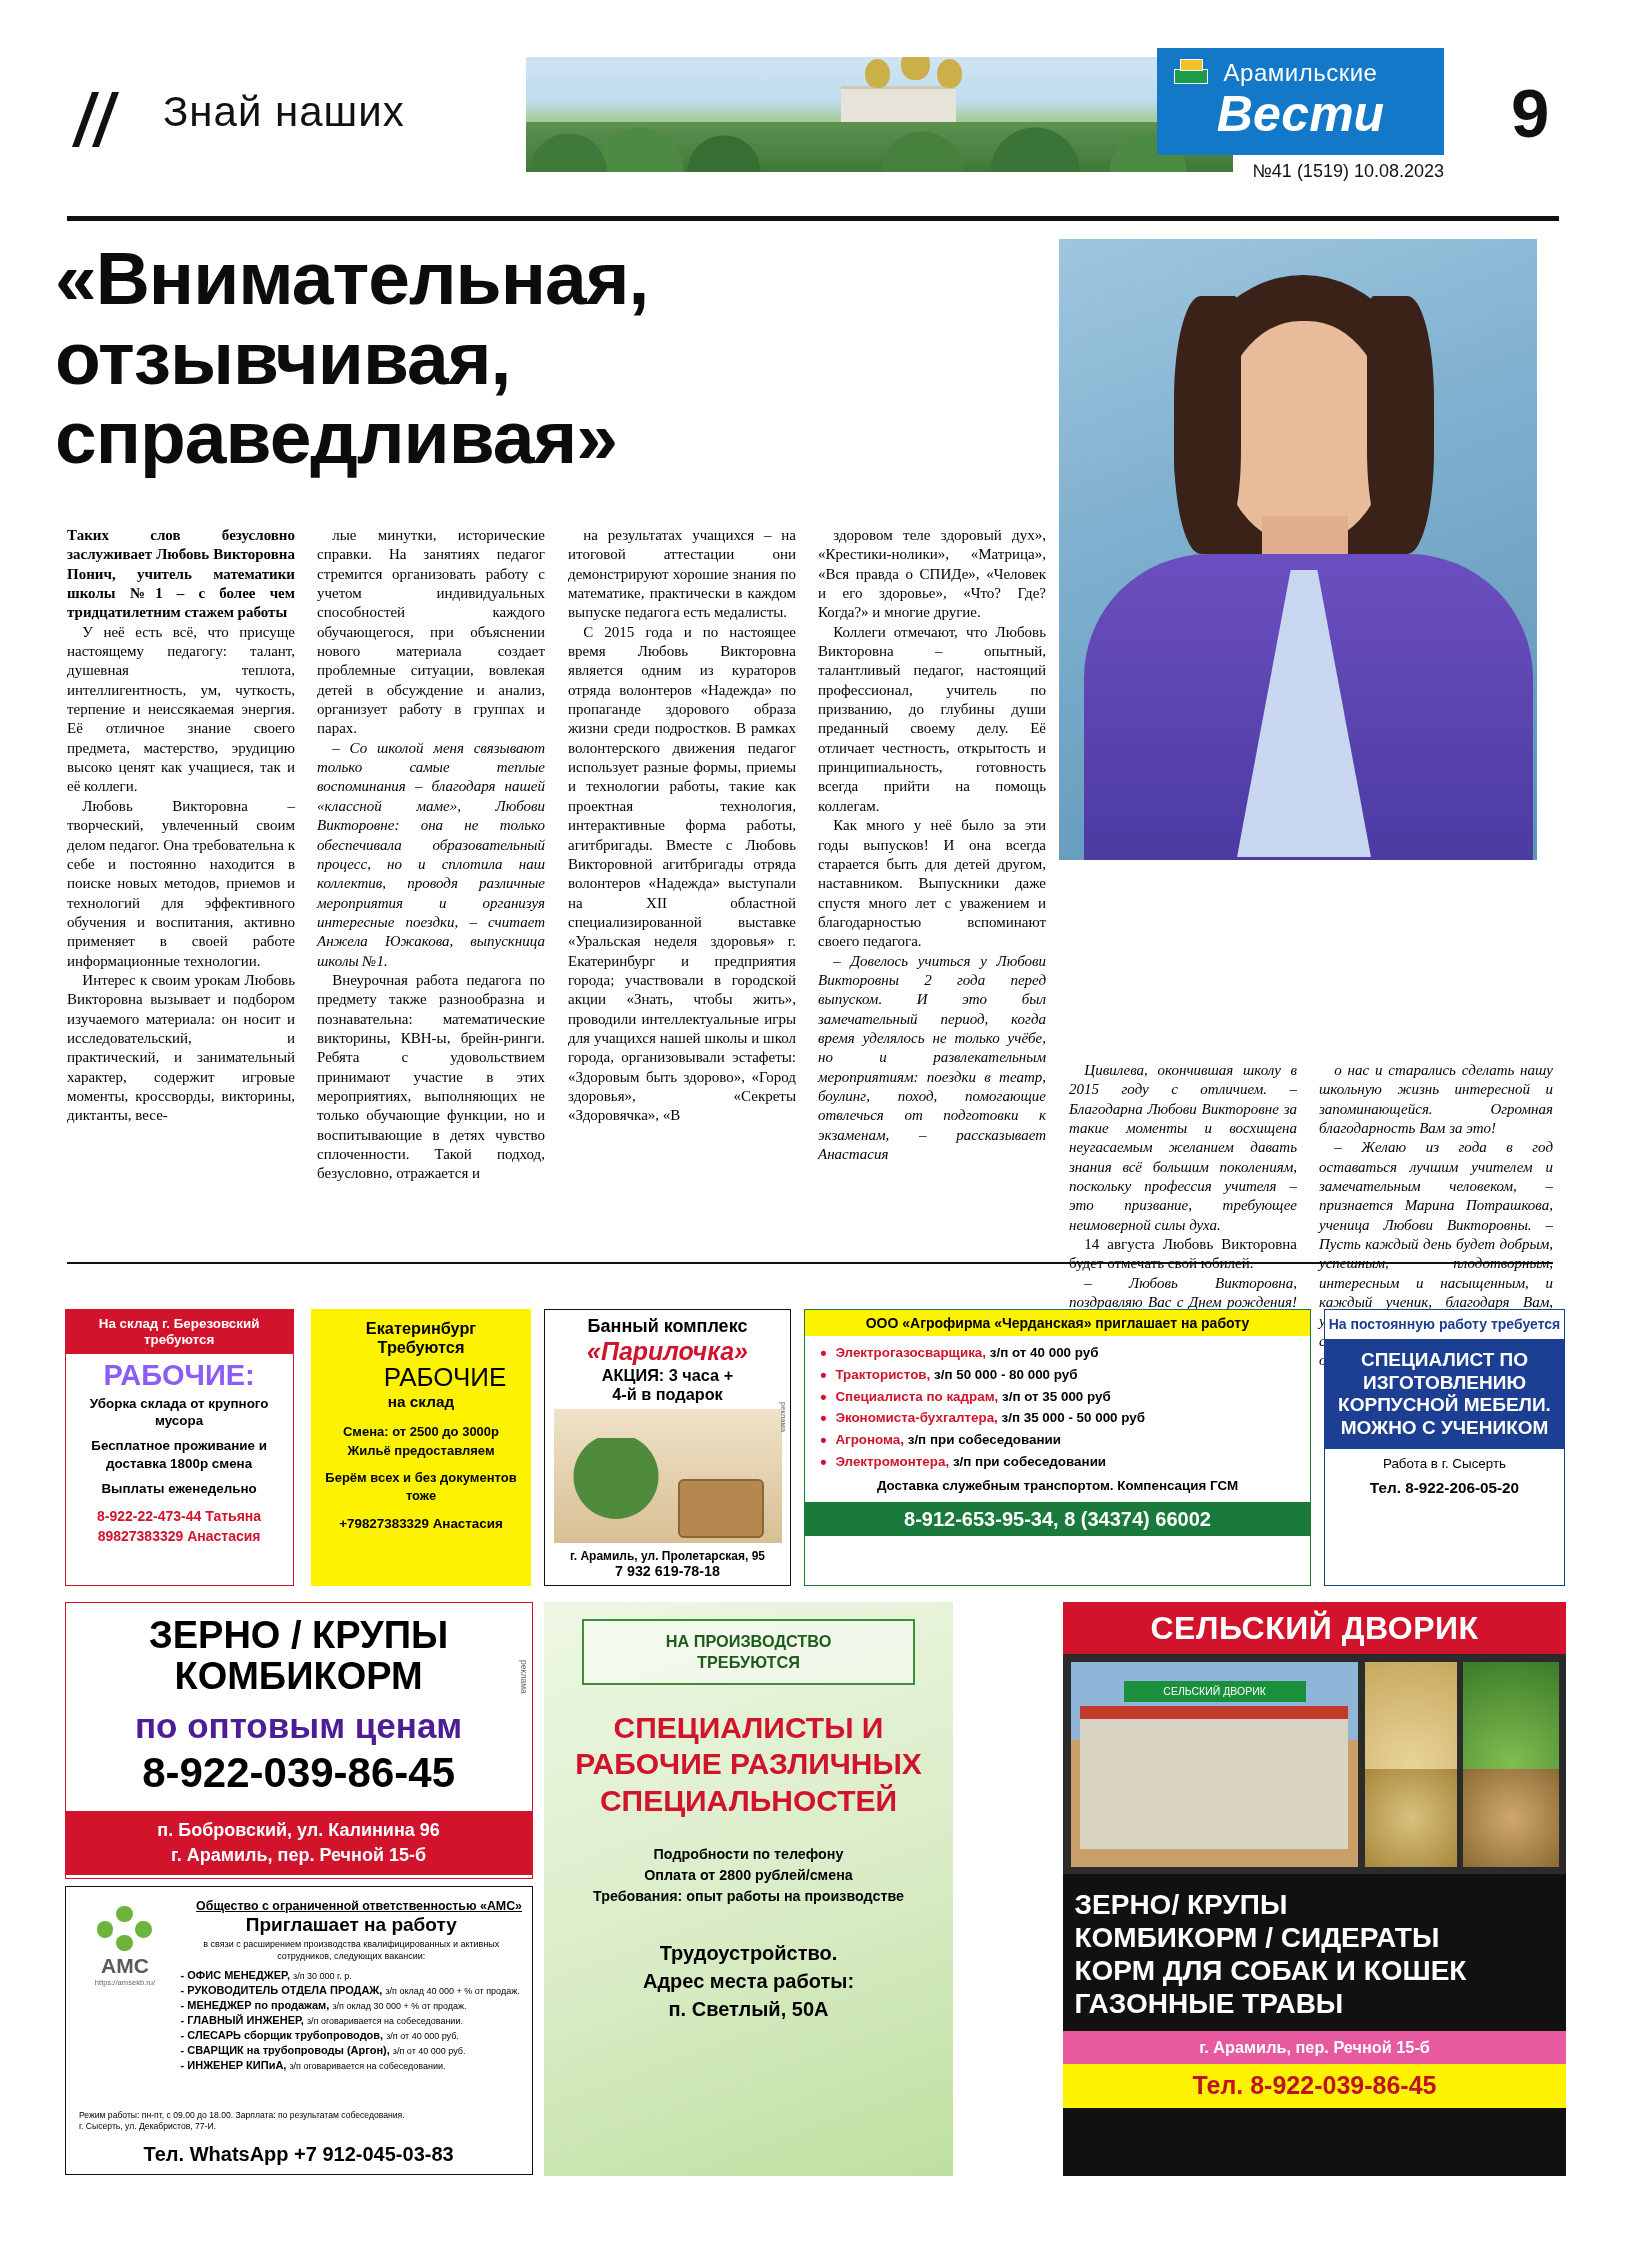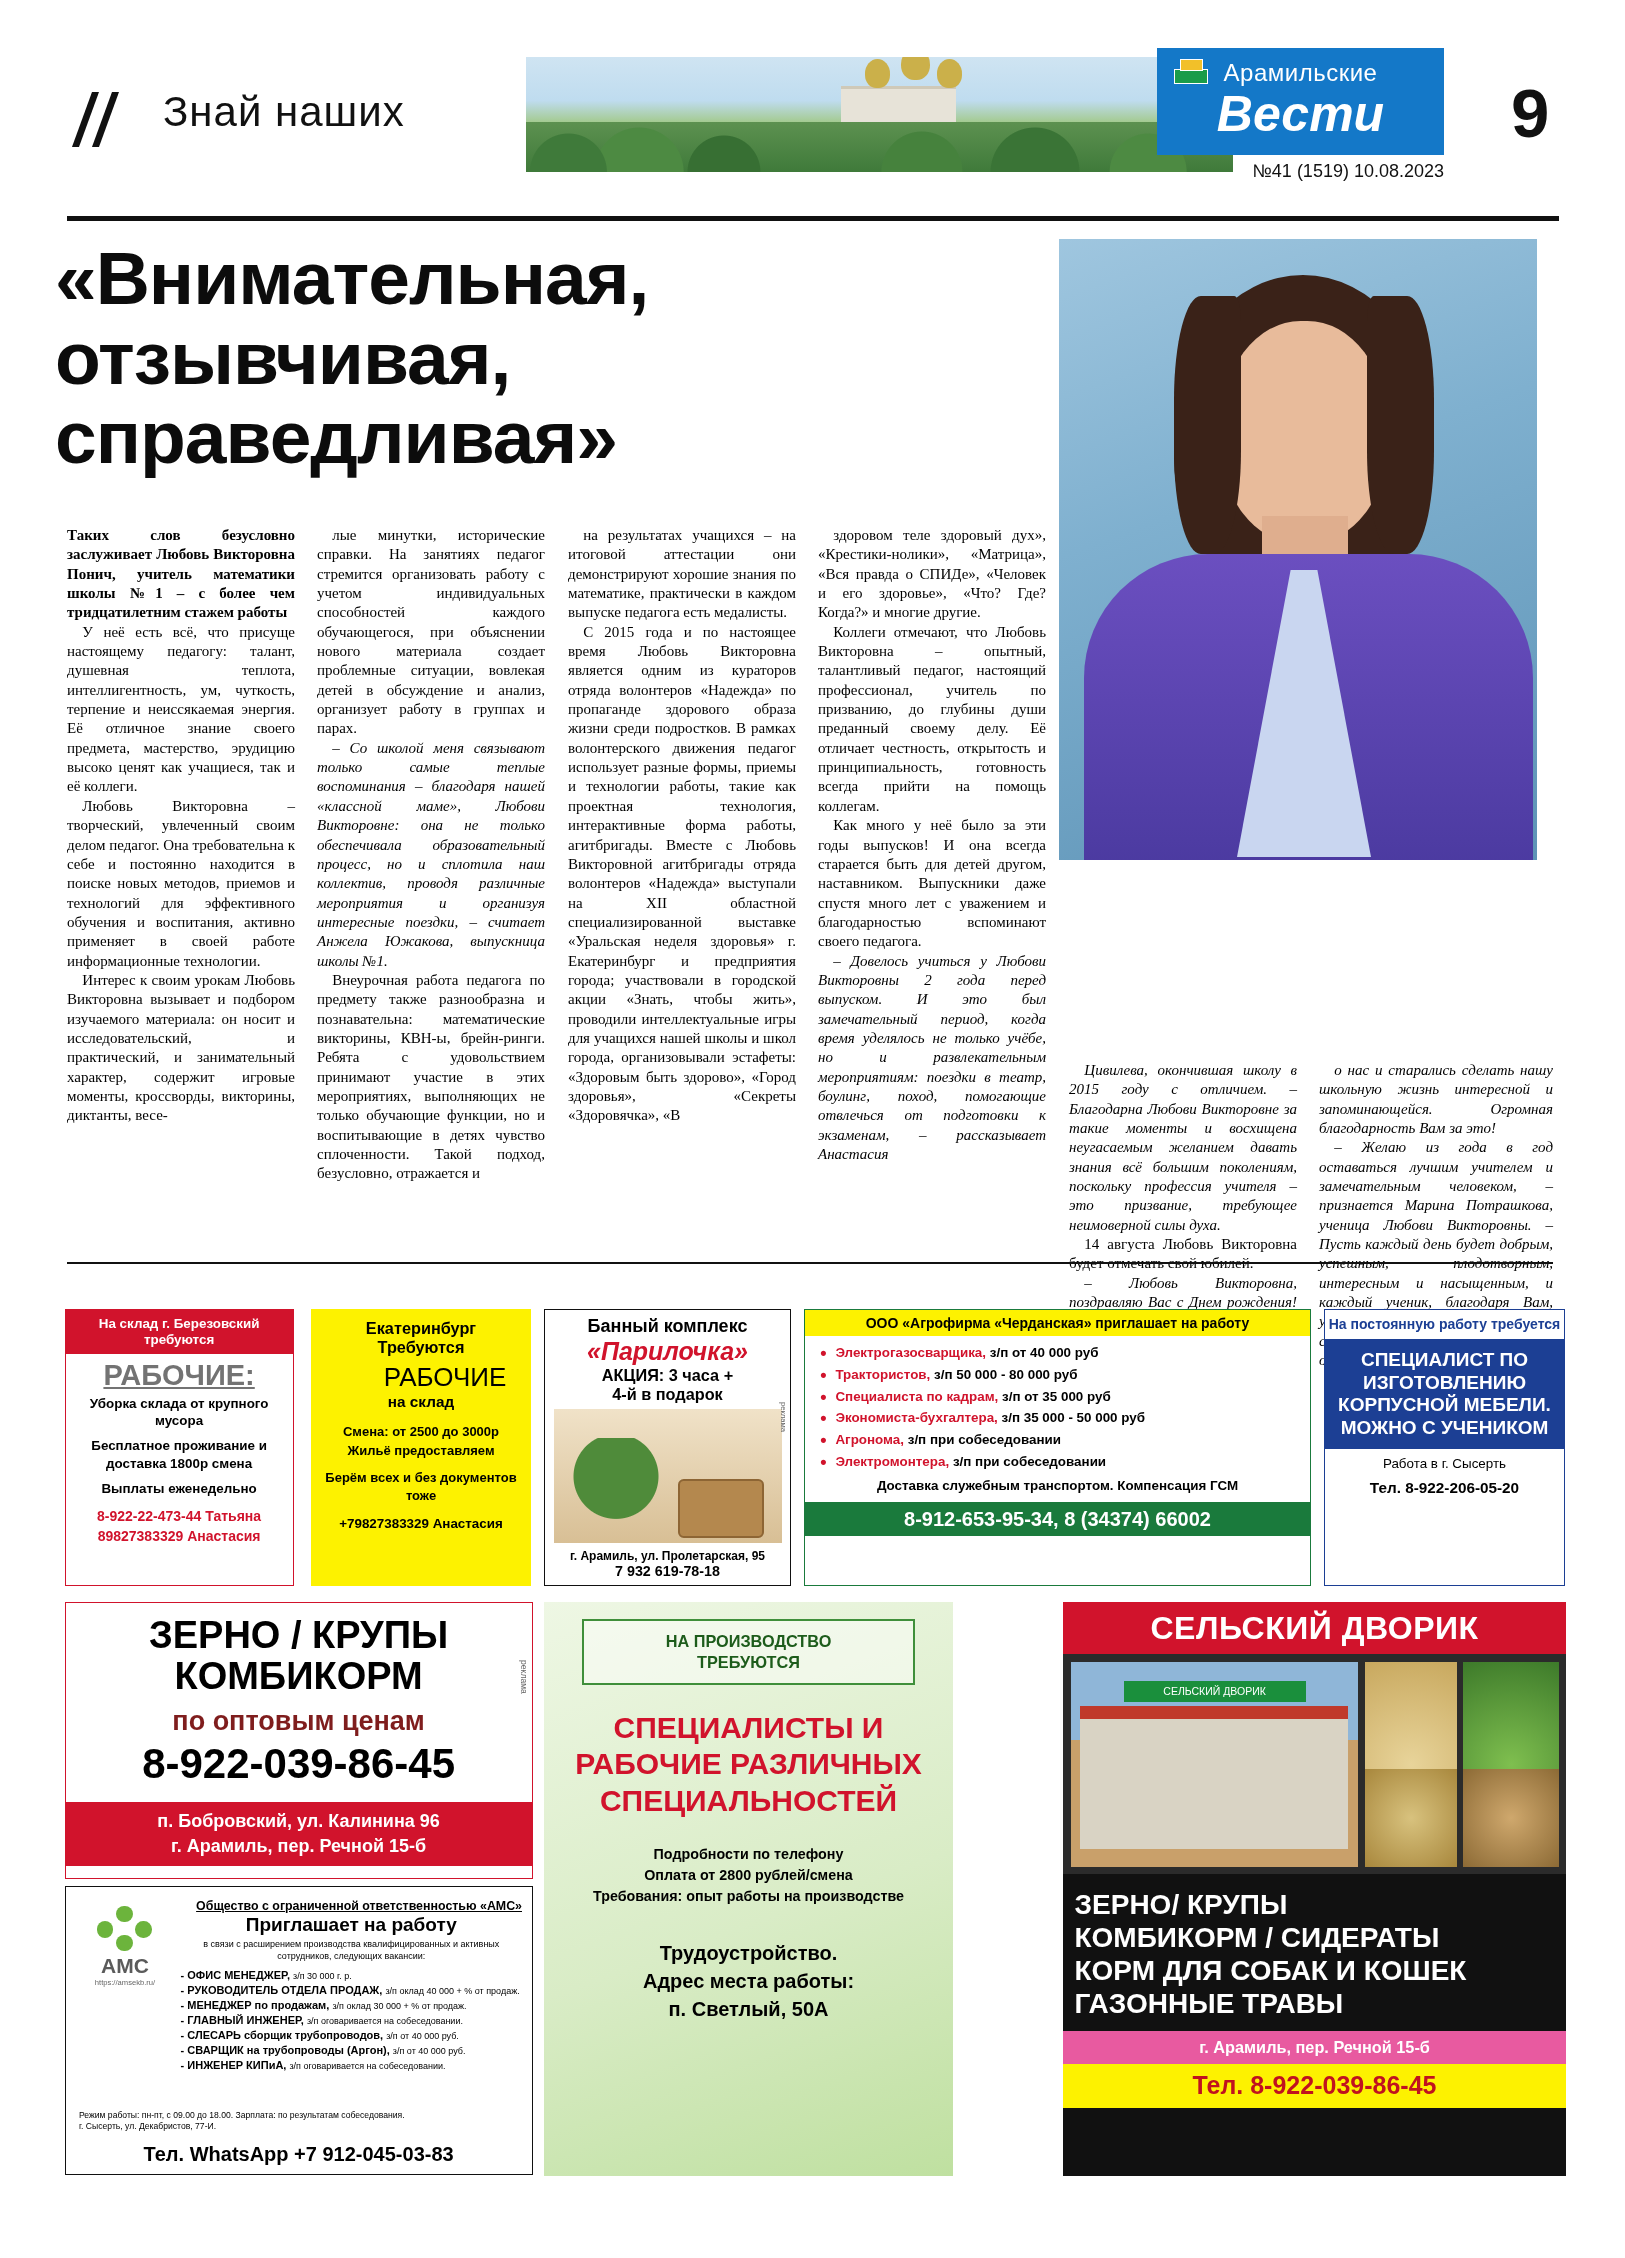--- a/index.html
+++ b/index.html
@@ -144,21 +144,21 @@
 
   .rule-article { position:absolute; left:67px; top:1224px; width:1486px; height:1.9px; background:#111; }
 
   
   .ads { position:absolute; left:55px; top:1271px; width:1520px; }
   .ad { position:absolute; overflow:hidden; font-family:"Liberation Sans", sans-serif; }
 
   
   #ad1 { left:9.6px; top:0; width:229px; height:277px; border:1.9px solid #d1132c; background:#fff; text-align:center; }
   #ad1 .t1 { background:#d1132c; color:#fff; font-size:13.4px; font-weight:bold; padding:5.7px 3.8px; line-height:1.2;}
-  #ad1 .t2 { font-size:29px; font-weight:bold; color:#737373; margin-top:5.7px;text-decoration:underline;}
+  #ad1 .t2 { font-size:29px; font-weight:bold; color:#8b5cf6; margin-top:5.7px;}
   #ad1 .t3 { font-size:13.4px; font-weight:bold; margin-top:3.8px; line-height:1.25;}
   #ad1 .t4 { font-size:13.4px; font-weight:bold; margin-top:7.6px; line-height:1.3;}
   #ad1 .t5 { font-size:14px; font-weight:bold; color:#d1132c; margin-top:9.6px; line-height:1.3;}
 
   
   #ad2 { left:256px; top:0; width:220px; height:277px; background:#fdf200; text-align:center; }
   #ad2 .t1 { font-size:16.3px; font-weight:bold; margin-top:9.6px;}
   #ad2 .t2 { font-size:16.3px; font-weight:bold; }
   #ad2 .t3 { font-size:26px; font-weight:normal; margin-top:5.7px;padding-left:48px;}
   #ad2 .t4 { font-size:15.3px; font-weight:bold; }
@@ -191,21 +191,21 @@
   
   #ad5 { left:1269px; top:0; width:241px; height:277px; border:1.9px solid #1c3f94; background:#fff; text-align:center;}
   #ad5 .t1 { background:#fff; color:#1c3f94; font-size:14px; font-weight:bold; padding:5.7px 1.9px; line-height:1.25; border-bottom:1.9px solid #1c3f94;}
   #ad5 .t2 { background:#1c3f94; color:#fff; font-size:19px; font-weight:bold; line-height:1.18; padding:9.6px 3.8px;}
   #ad5 .t3 { font-size:13.4px; margin-top:7.6px;}
   #ad5 .t4 { font-size:15.3px; font-weight:bold; margin-top:7.6px;}
 
   
   #ad6 { left:9.6px; top:293px; width:468px; height:277px; border:1.9px solid #d1132c; background:#fff; text-align:center;}
   #ad6 .t1 { font-size:38px; font-weight:bold; margin-top:11.5px; line-height:1.1;}
-  #ad6 .t2 { font-size:27px; font-weight:bold; color:#7f1d1d; margin-top:7.6px;}
+  #ad6 .t2 { font-size:35px; font-weight:bold; color:#4c1d95; margin-top:7.6px;}
   #ad6 .t3 { font-size:42px; font-weight:bold; margin-top:3.8px;}
   #ad6 .t4 { background:#d1132c; color:#fff; font-size:18px; font-weight:bold; padding:7.6px 1.9px; margin-top:13.4px; line-height:1.35;}
   #ad6 .rekl { position:absolute; right:2.9px; top:57px; font-size:8.6px; color:#666; writing-mode:vertical-rl;}
 
   
   #ad7 { left:489px; top:293px; width:409px; height:574px; background:linear-gradient(160deg,#eef7e4,#d9ecc6 55%,#bfe0a0); text-align:center;}
   #ad7 .box { margin:17px 38px 0; border:2.9px solid #3f8f3a; padding:9.6px 3.8px; background:rgba(255,255,255,0.45);}
   #ad7 .box .l { font-size:16.3px; font-weight:bold; color:#1d5c1b; line-height:1.3;}
   #ad7 .big { color:#d1132c; font-size:30px; font-weight:bold; line-height:1.22; margin-top:25px;}
   #ad7 .sm { font-size:14.3px; font-weight:bold; margin-top:25px; line-height:1.45;}

